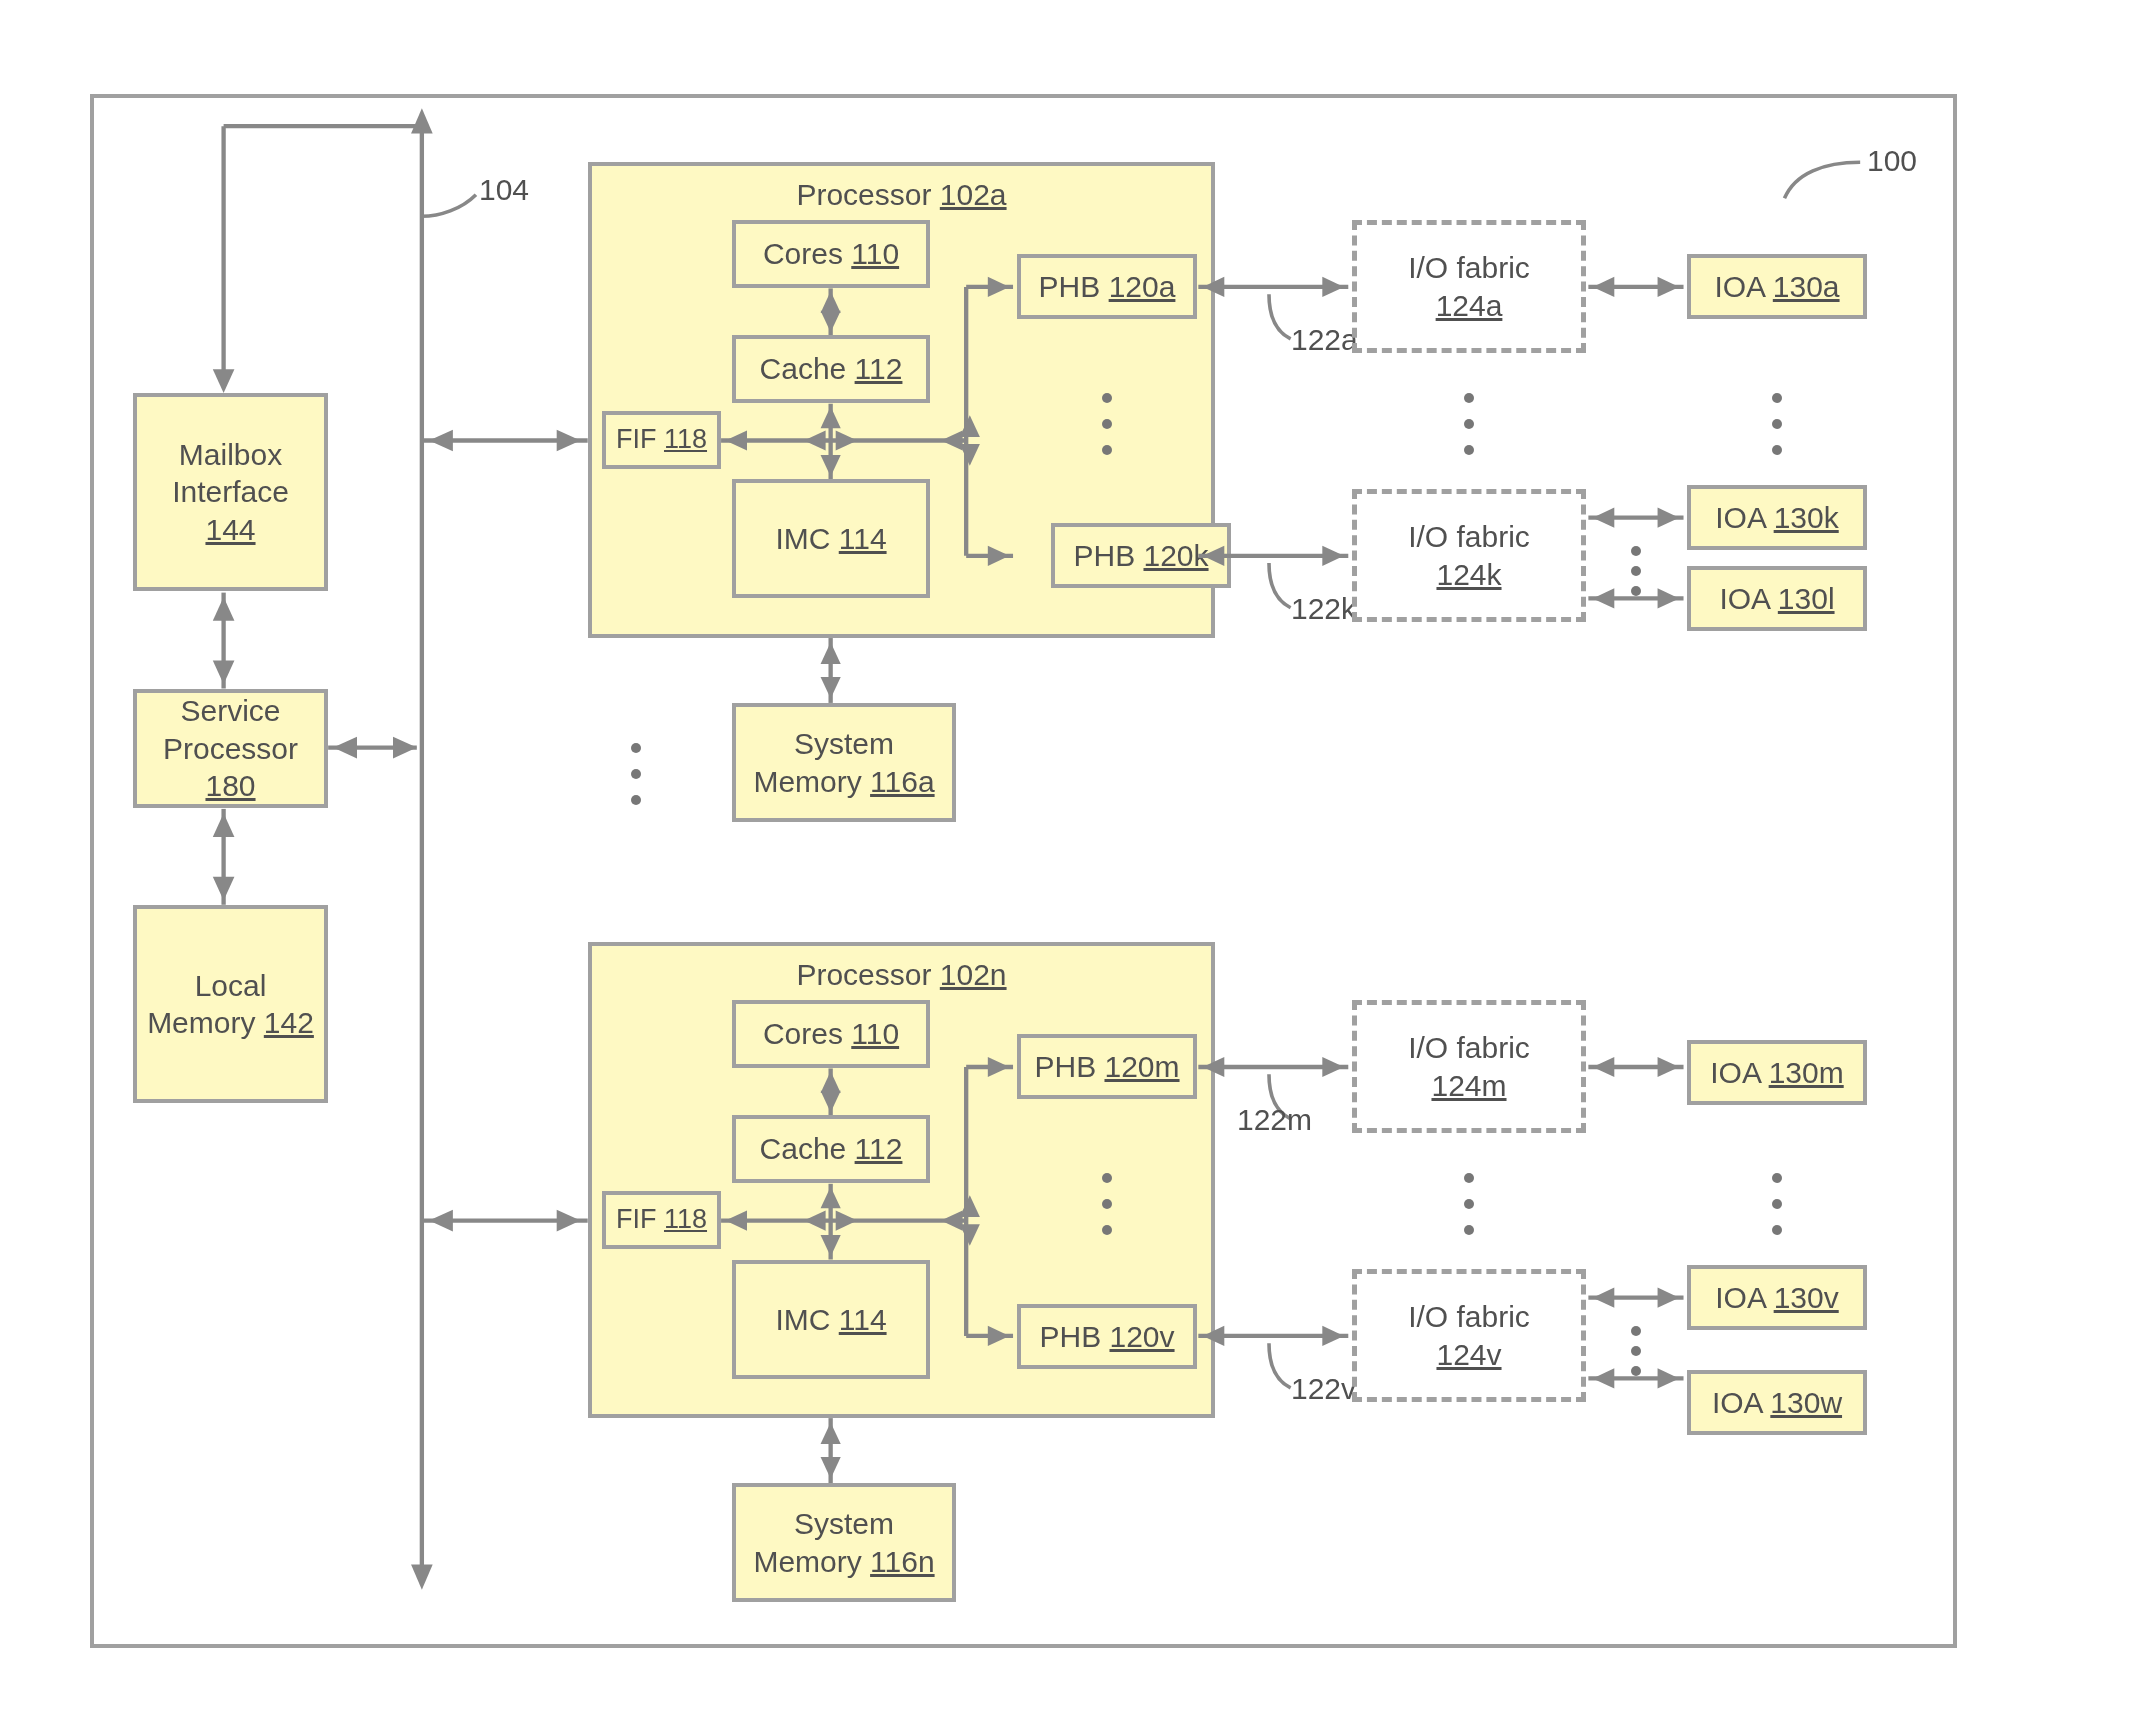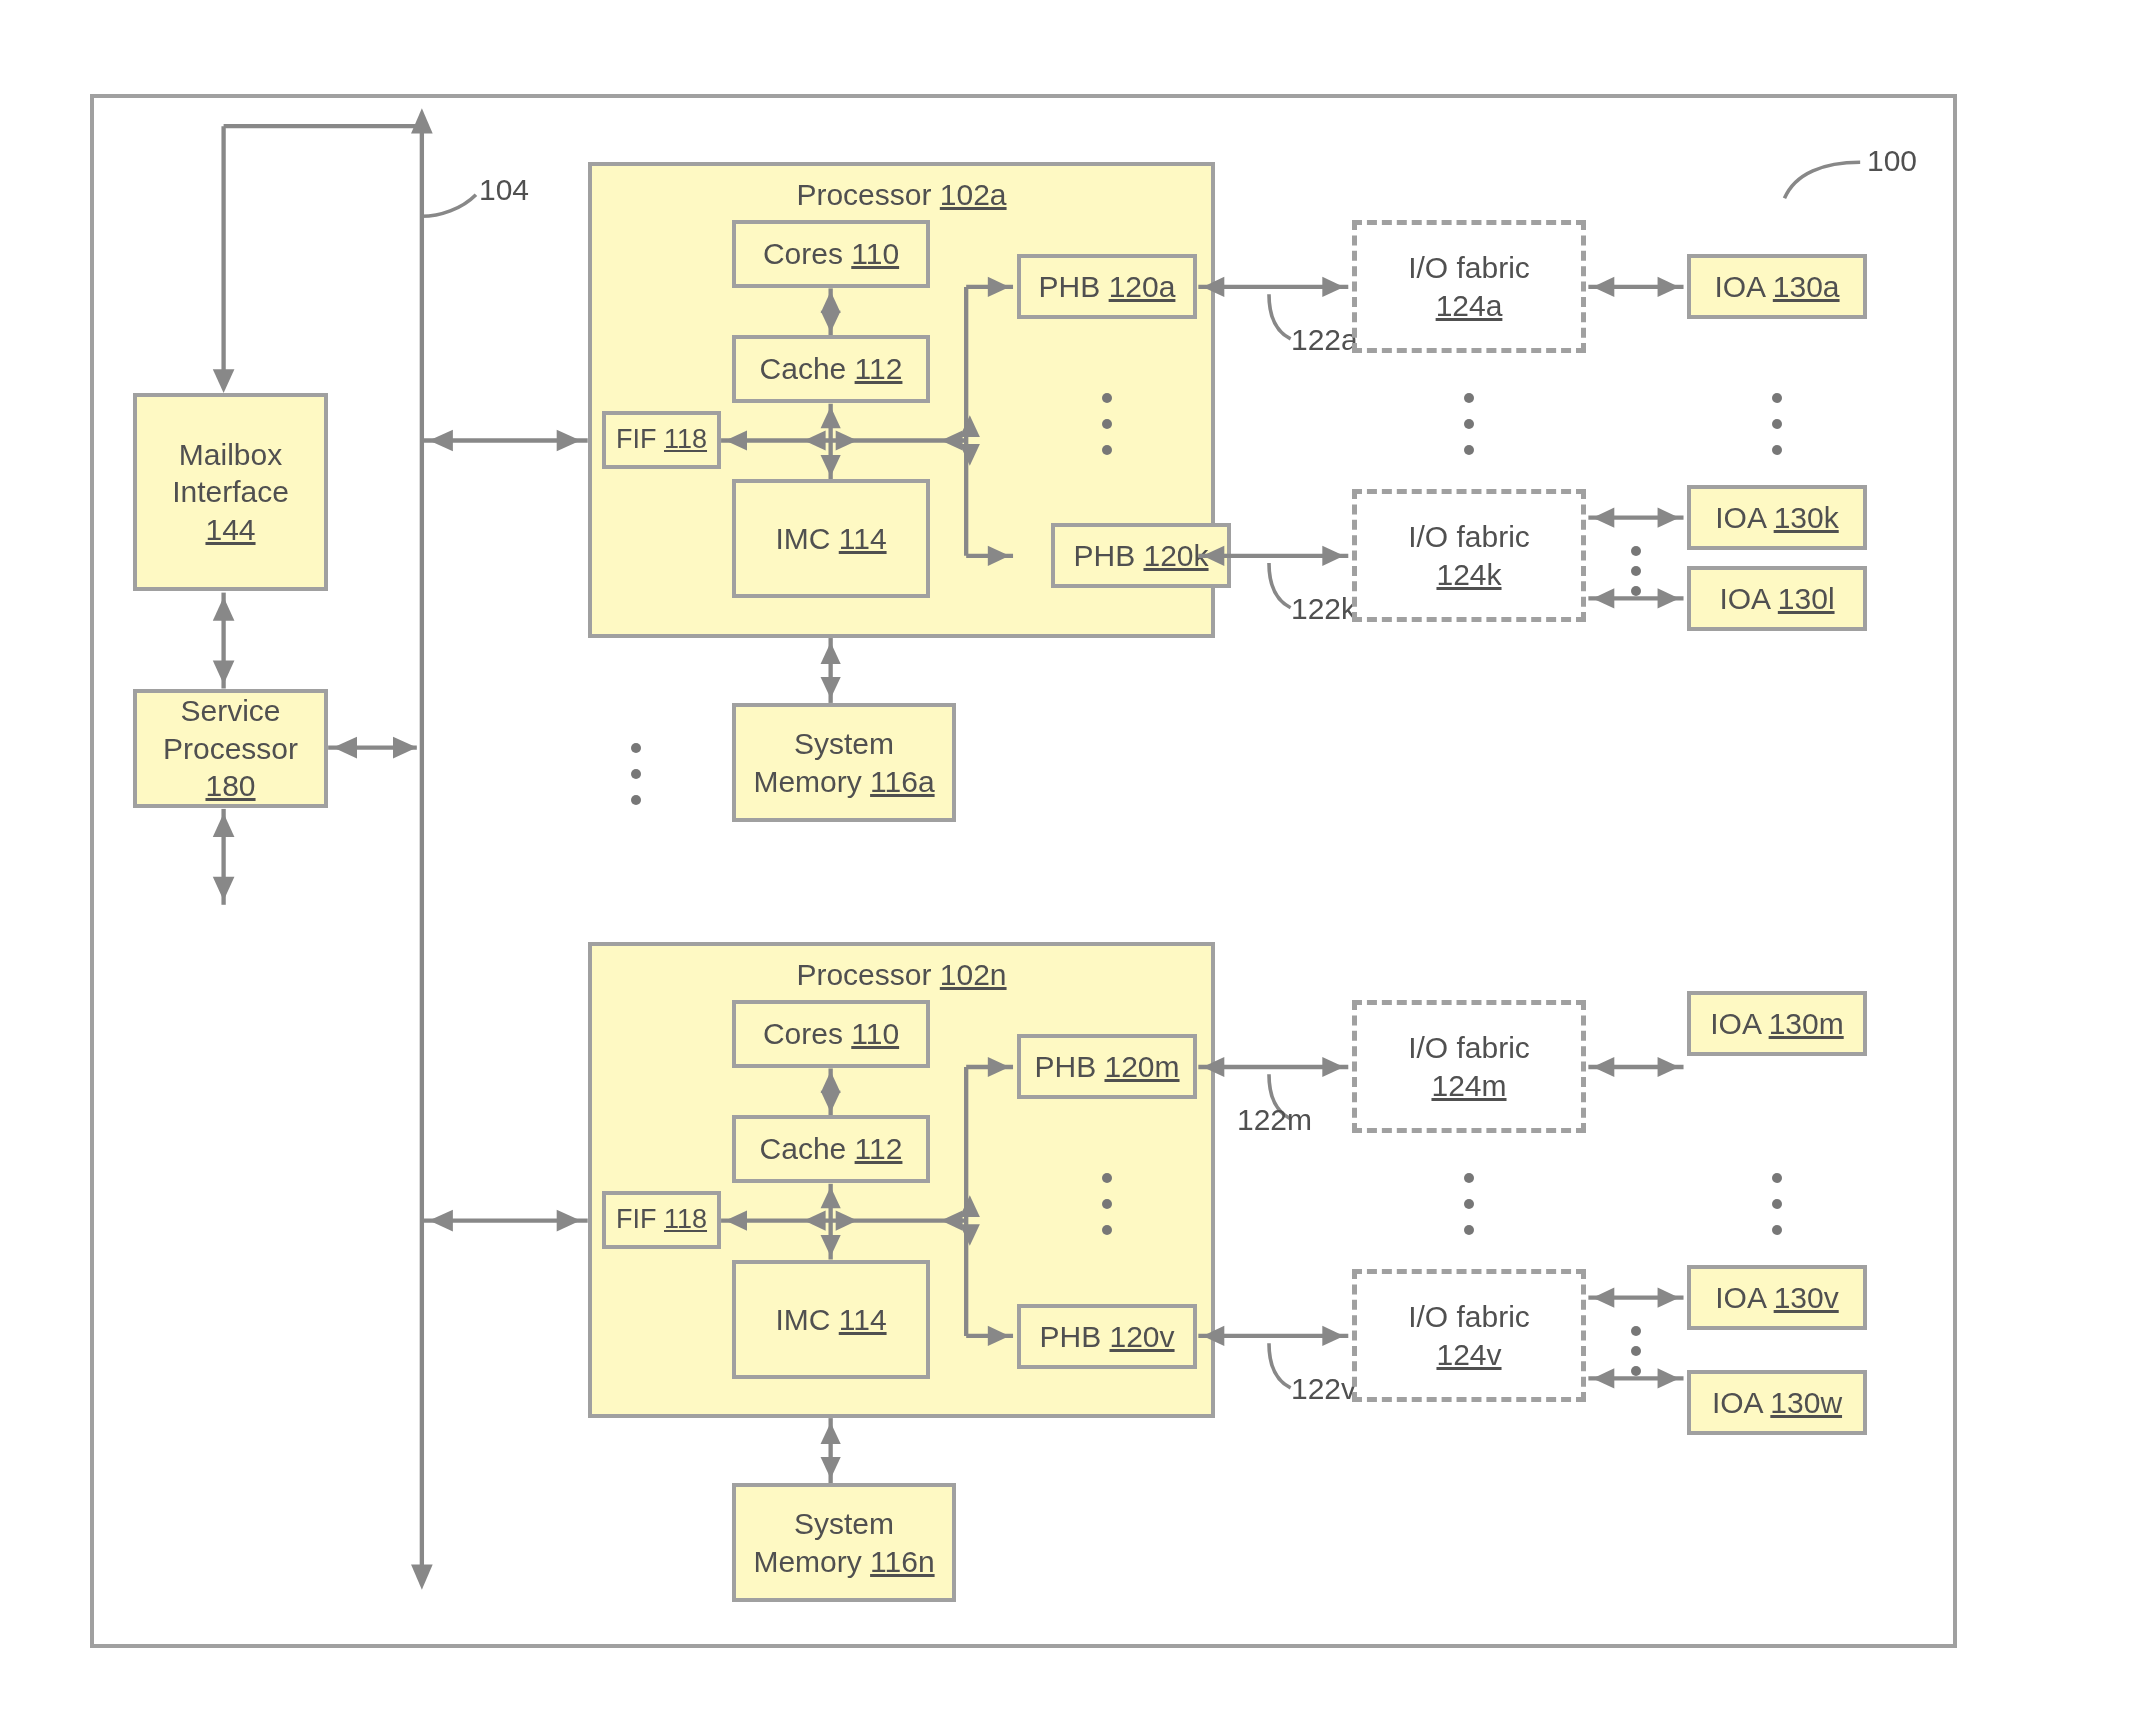--- a/index.html
+++ b/index.html
@@ -112,20 +112,24 @@
     <span>Service</span>
     <span><span>Processor</span> <span class="u">180</span></span>
   </div>
 
   <svg class="wire" viewBox="0 0 2968 2401" width="2140" height="1731">
     <line x1="310" y1="1122" x2="310" y2="1255" stroke="#888" stroke-width="6"></line>
     <polygon class="arrowpoint" points="310,1128 295,1161 325,1161"></polygon>
     <polygon class="arrowpoint" points="310,1249 295,1216 325,1216"></polygon>
   </svg>
 
+  <div class="box" style="left:133px; top:905px; width:195px; height:198px;">
+    <span>Local</span>
+    <span><span>Memory</span> <span class="u">142</span></span>
+  </div>
 
   <div class="box" style="left:588px; top:162px; width:627px; height:476px; justify-content:flex-start; padding-top:7.2px;">
     <span style="margin-top:2.9px;"><span>Processor</span> <span class="u">102a</span></span>
   </div>
 
   <div class="box" style="left:732px; top:220px; width:198px; height:68px;">
     <span><span>Cores</span> <span class="u">110</span></span>
   </div>
   <svg class="wire" viewBox="0 0 2968 2401" width="2140" height="1731">
     <line x1="1152" y1="400" x2="1152" y2="465" stroke="#888" stroke-width="6"></line>
@@ -358,21 +362,21 @@
     <line x1="2203" y1="1912" x2="2335" y2="1912" stroke="#888" stroke-width="6"></line>
     <polygon class="arrowpoint" points="2209,1912 2239,1898 2239,1926"></polygon>
     <polygon class="arrowpoint" points="2329,1912 2299,1898 2299,1926"></polygon>
   </svg>
   <div class="dots" style="left:1631px; top:1326px; gap:10px;">
       <span></span>
       <span></span>
       <span></span>
     </div>
 
-  <div class="box" style="left:1687px; top:991px; width:180px; height:65px;">
+  <div class="box" style="left:1687px; top:1040px; width:180px; height:65px;">
     <span><span>IOA</span> <span class="u">130m</span></span>
   </div>
   <div class="dots" style="left:1772px; top:1173px;">
       <span></span>
       <span></span>
       <span></span>
     </div>
   <div class="box" style="left:1687px; top:1265px; width:180px; height:65px;">
     <span><span>IOA</span> <span class="u">130v</span></span>
   </div>

